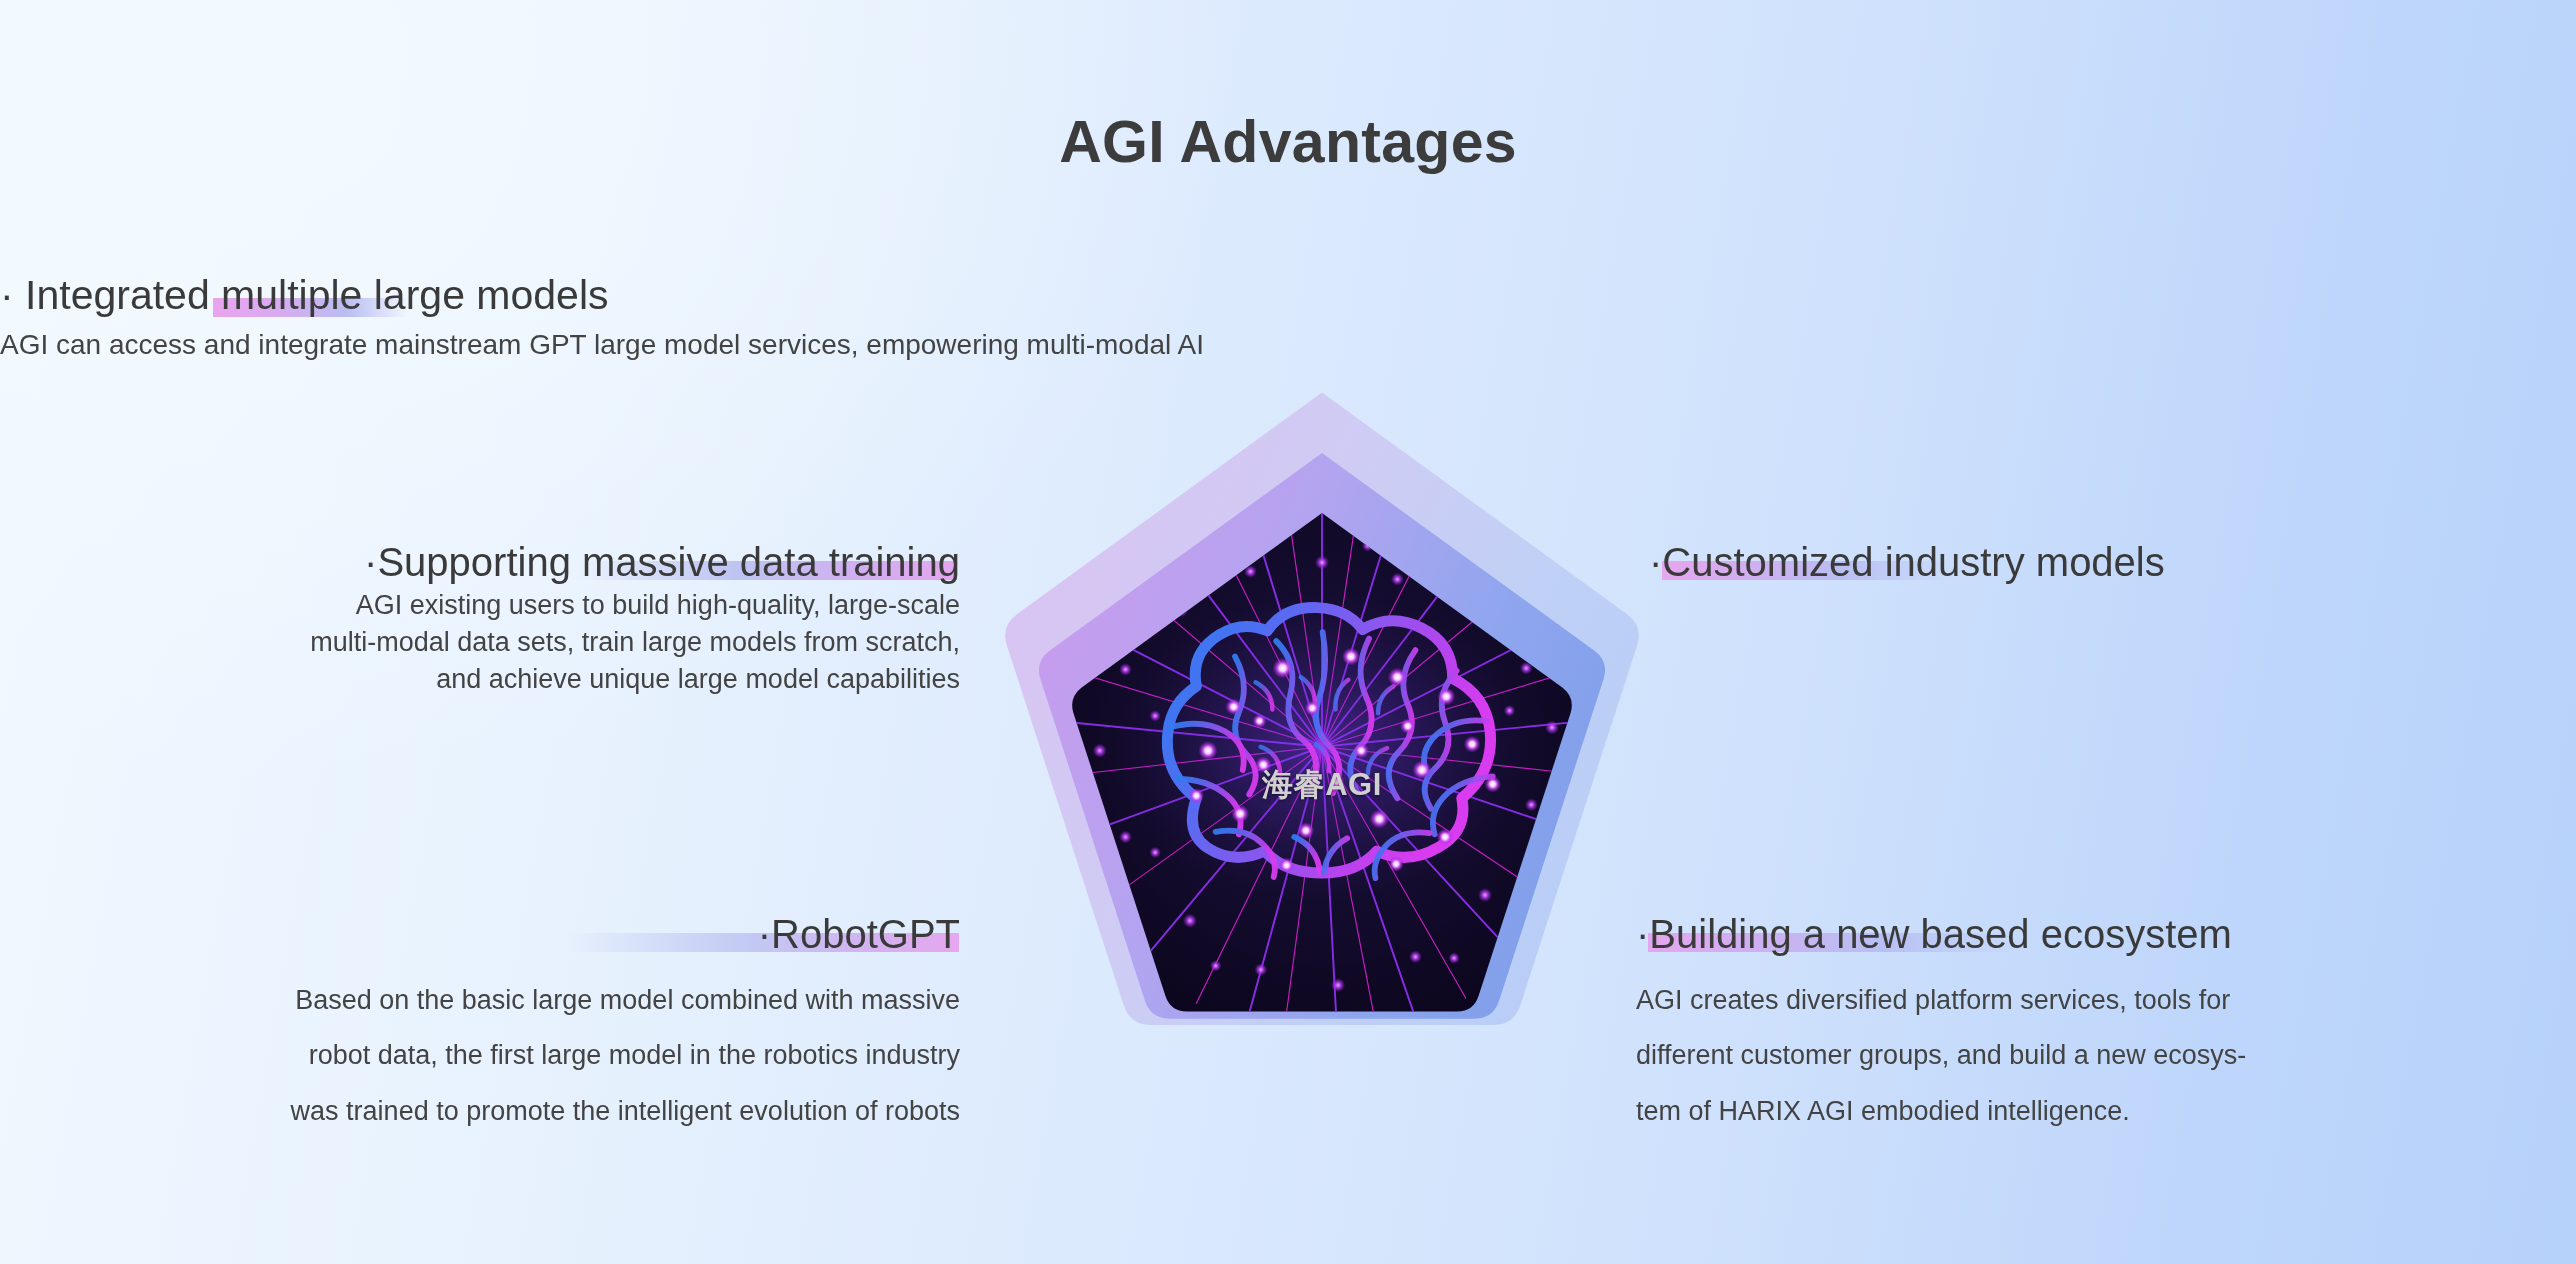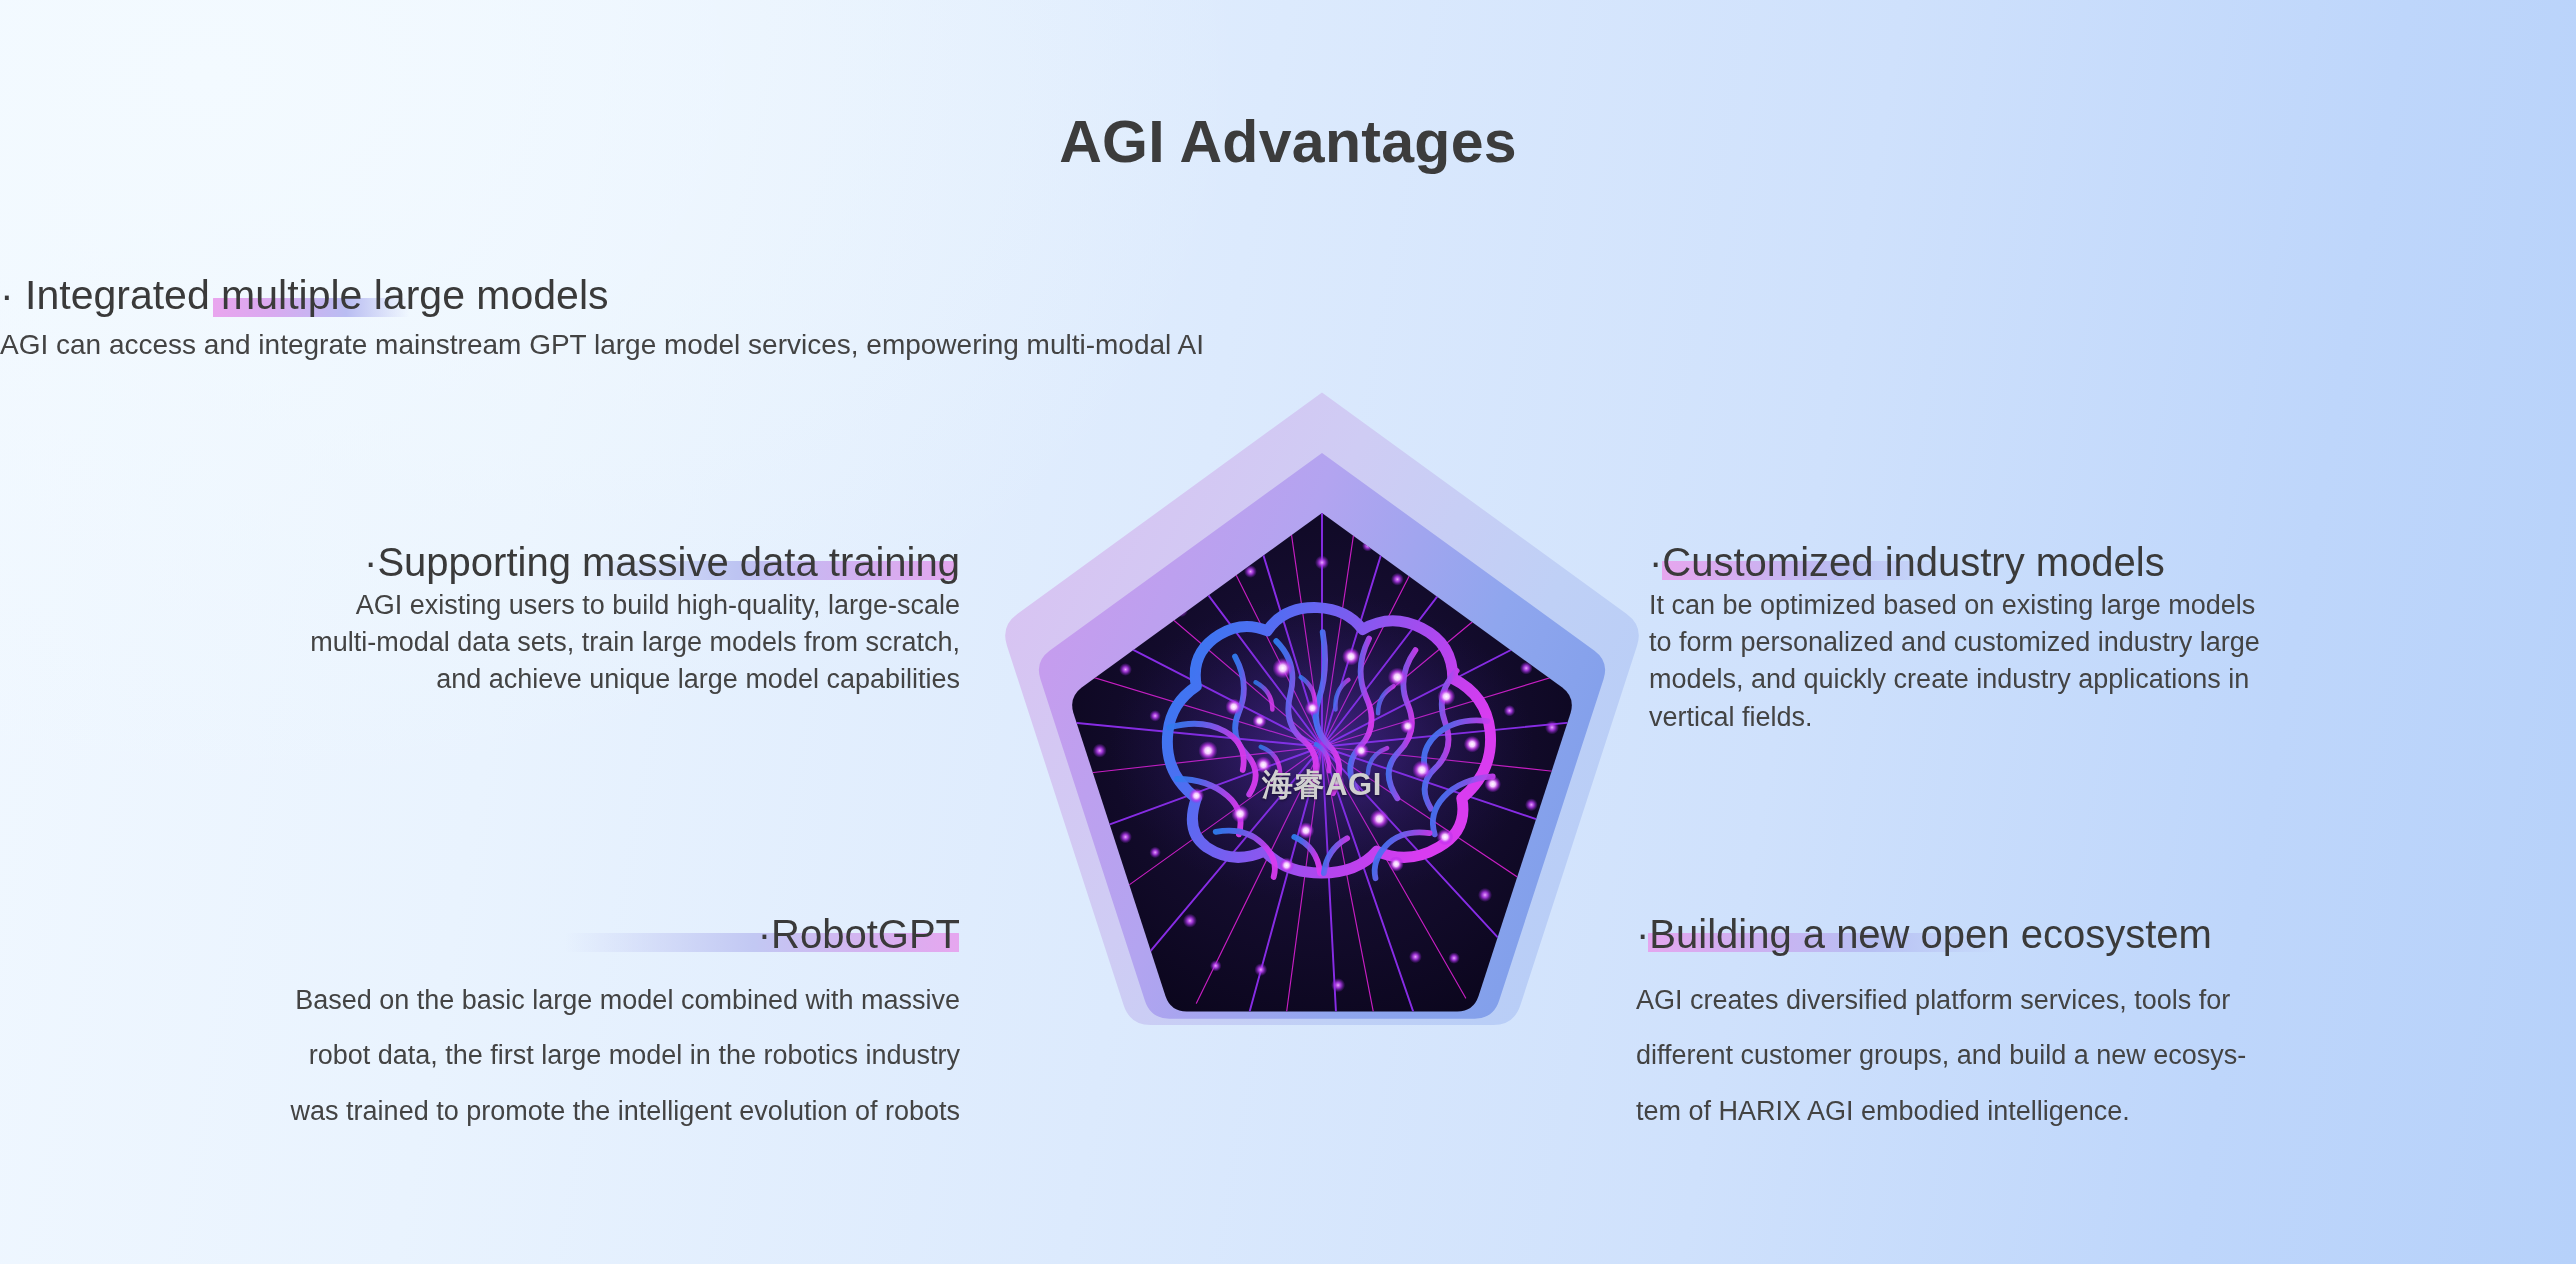--- a/index.html
+++ b/index.html
@@ -127,32 +127,26 @@
       <div>robot data, the first large model in the robotics industry</div>
       <div>was trained to promote the intelligent evolution of robots</div>
     </div>
   </div>
 
   <div class="block" id="b-rmid">
     <div class="head">
       <span class="bar"></span>
       <span class="txt"><span>·</span><span>Customized industry models</span></span>
     </div>
-    <div class="body">
-      <div>It can be optimized based on existing large models</div>
-      <div>to form personalized and customized industry large</div>
-      <div>models, and quickly create industry applications in</div>
-      <div>vertical fields.</div>
-    </div>
   </div>
 
   <div class="block" id="b-rbot">
     <div class="head">
       <span class="bar"></span>
-      <span class="txt"><span>·</span><span>Building a new open ecosystem</span></span>
+      <span class="txt"><span>·</span><span>Building a new based ecosystem</span></span>
     </div>
     <div class="body loose">
       <div>AGI creates diversified platform services, tools for</div>
       <div>different customer groups, and build a new ecosys-</div>
       <div>tem of HARIX AGI embodied intelligence.</div>
     </div>
   </div>
 
   <div id="penta">
     <svg viewBox="0 0 990 1085" xmlns="http://www.w3.org/2000/svg">

